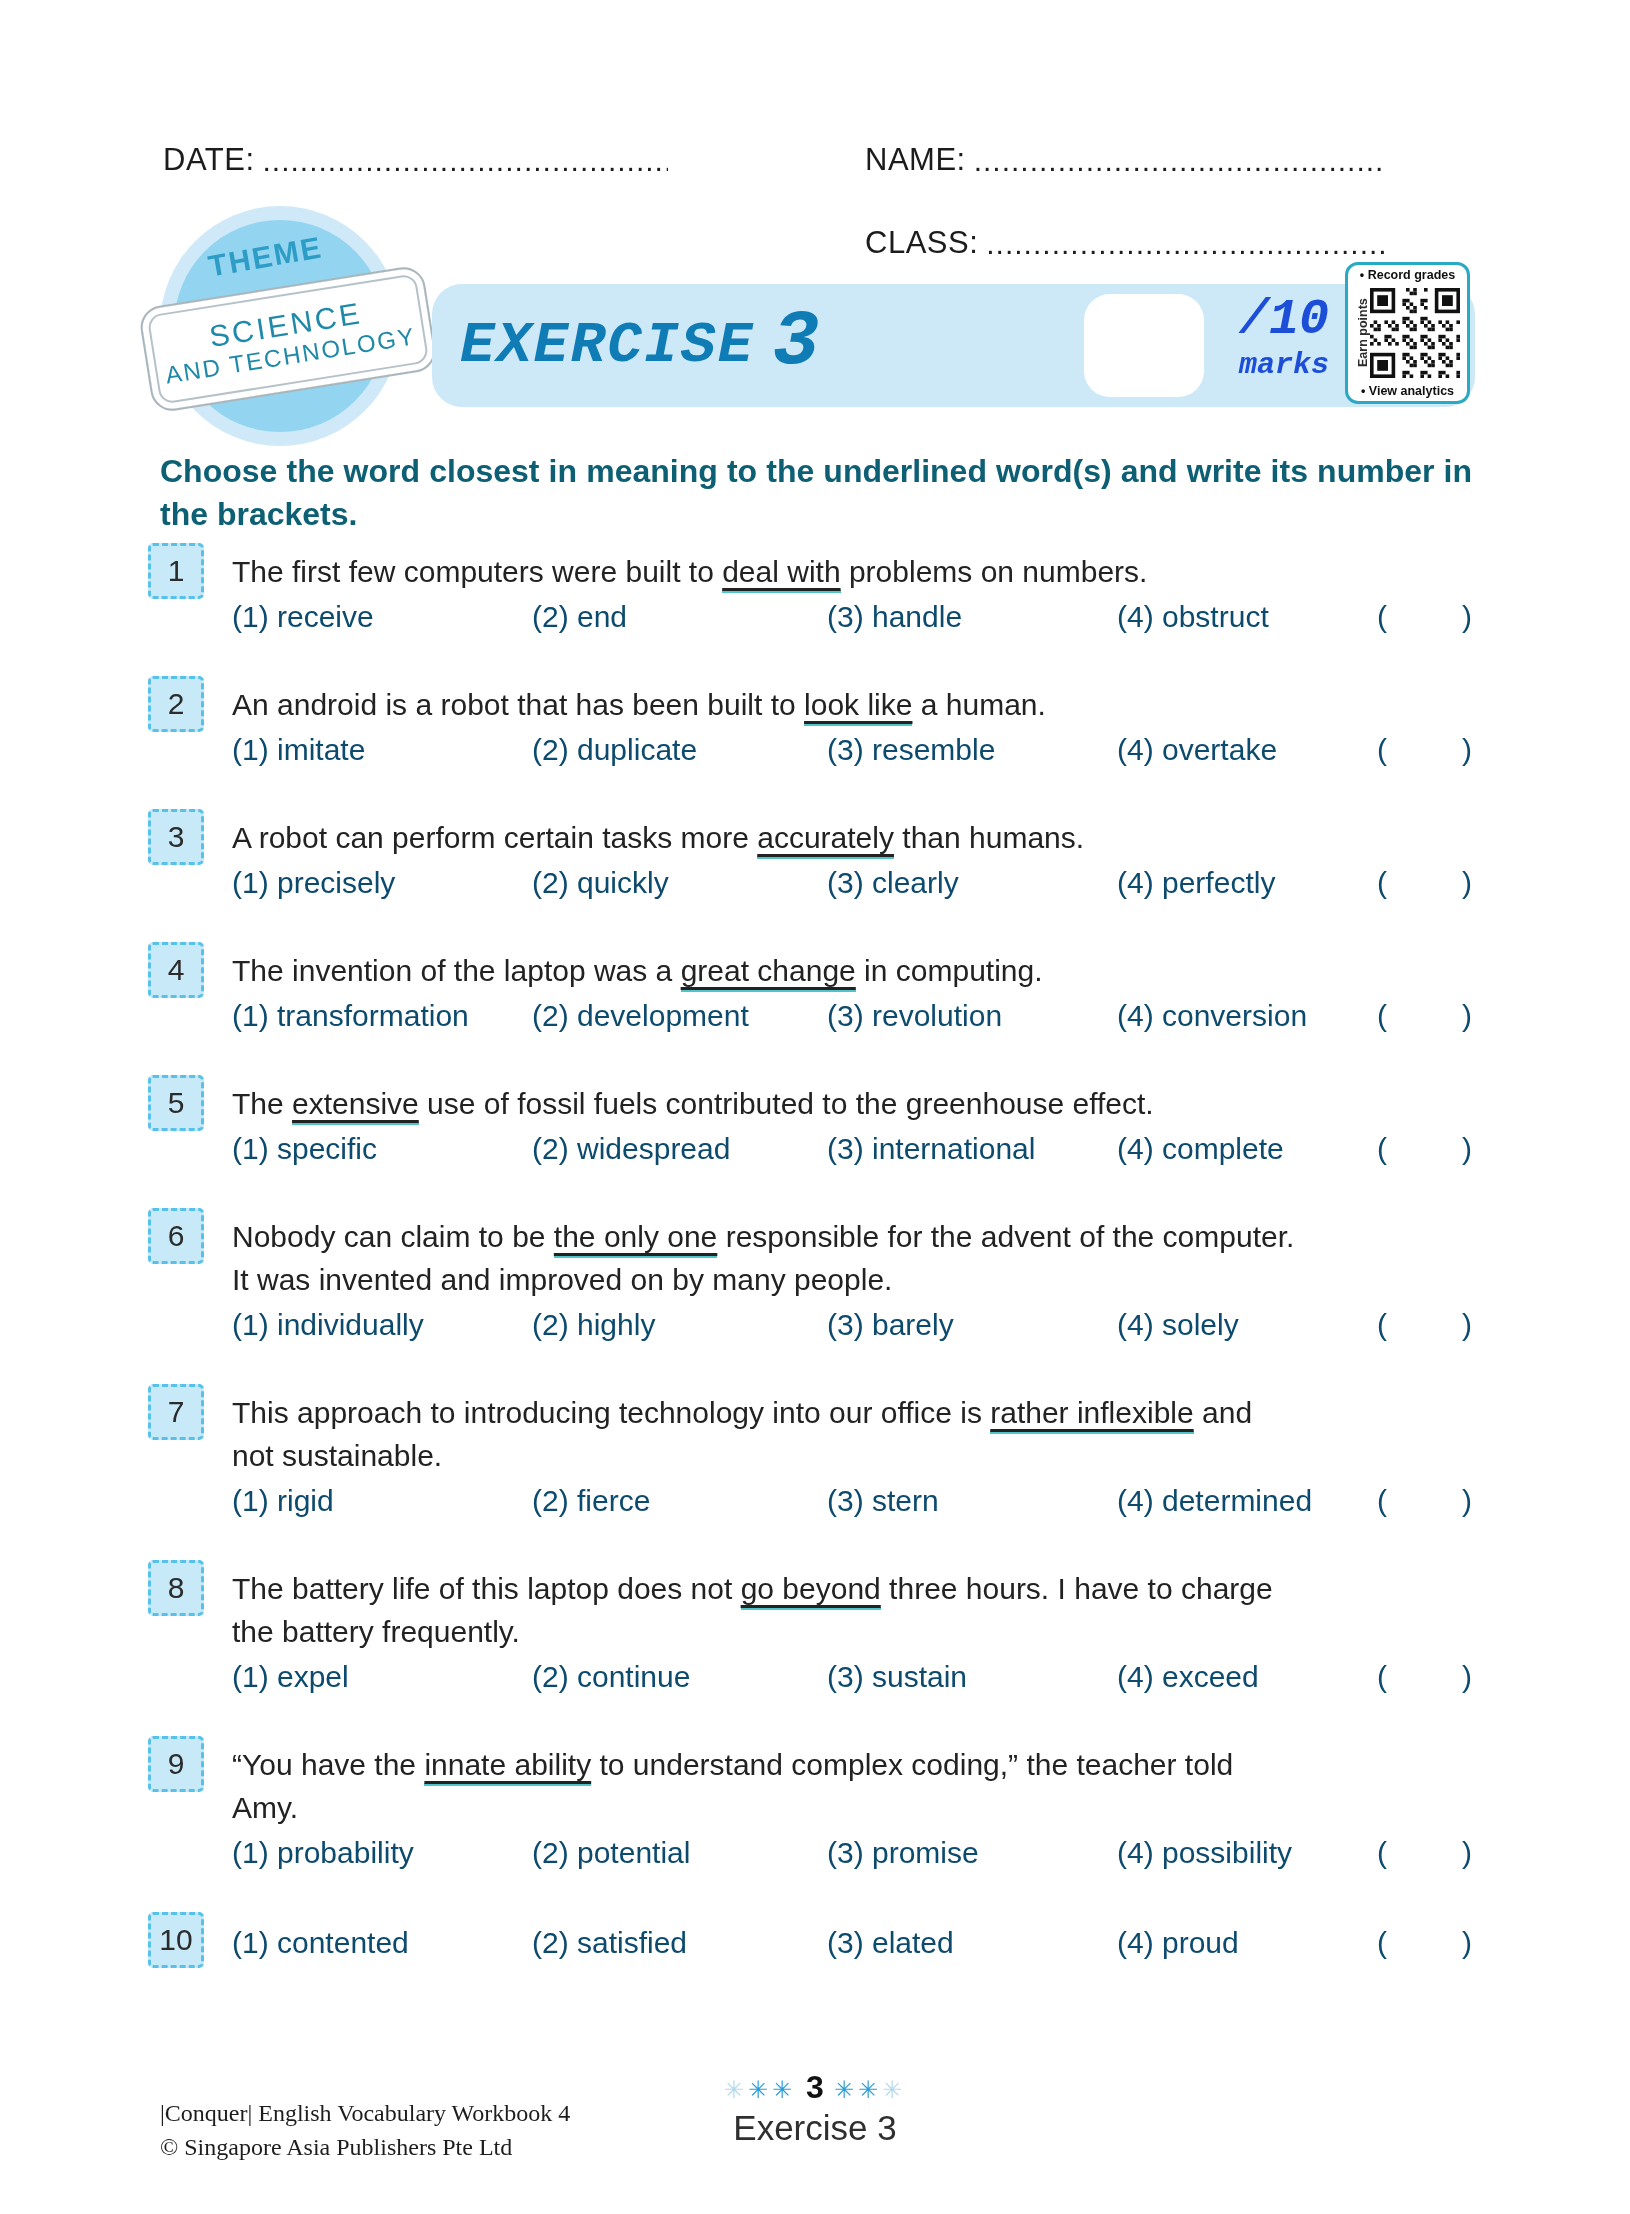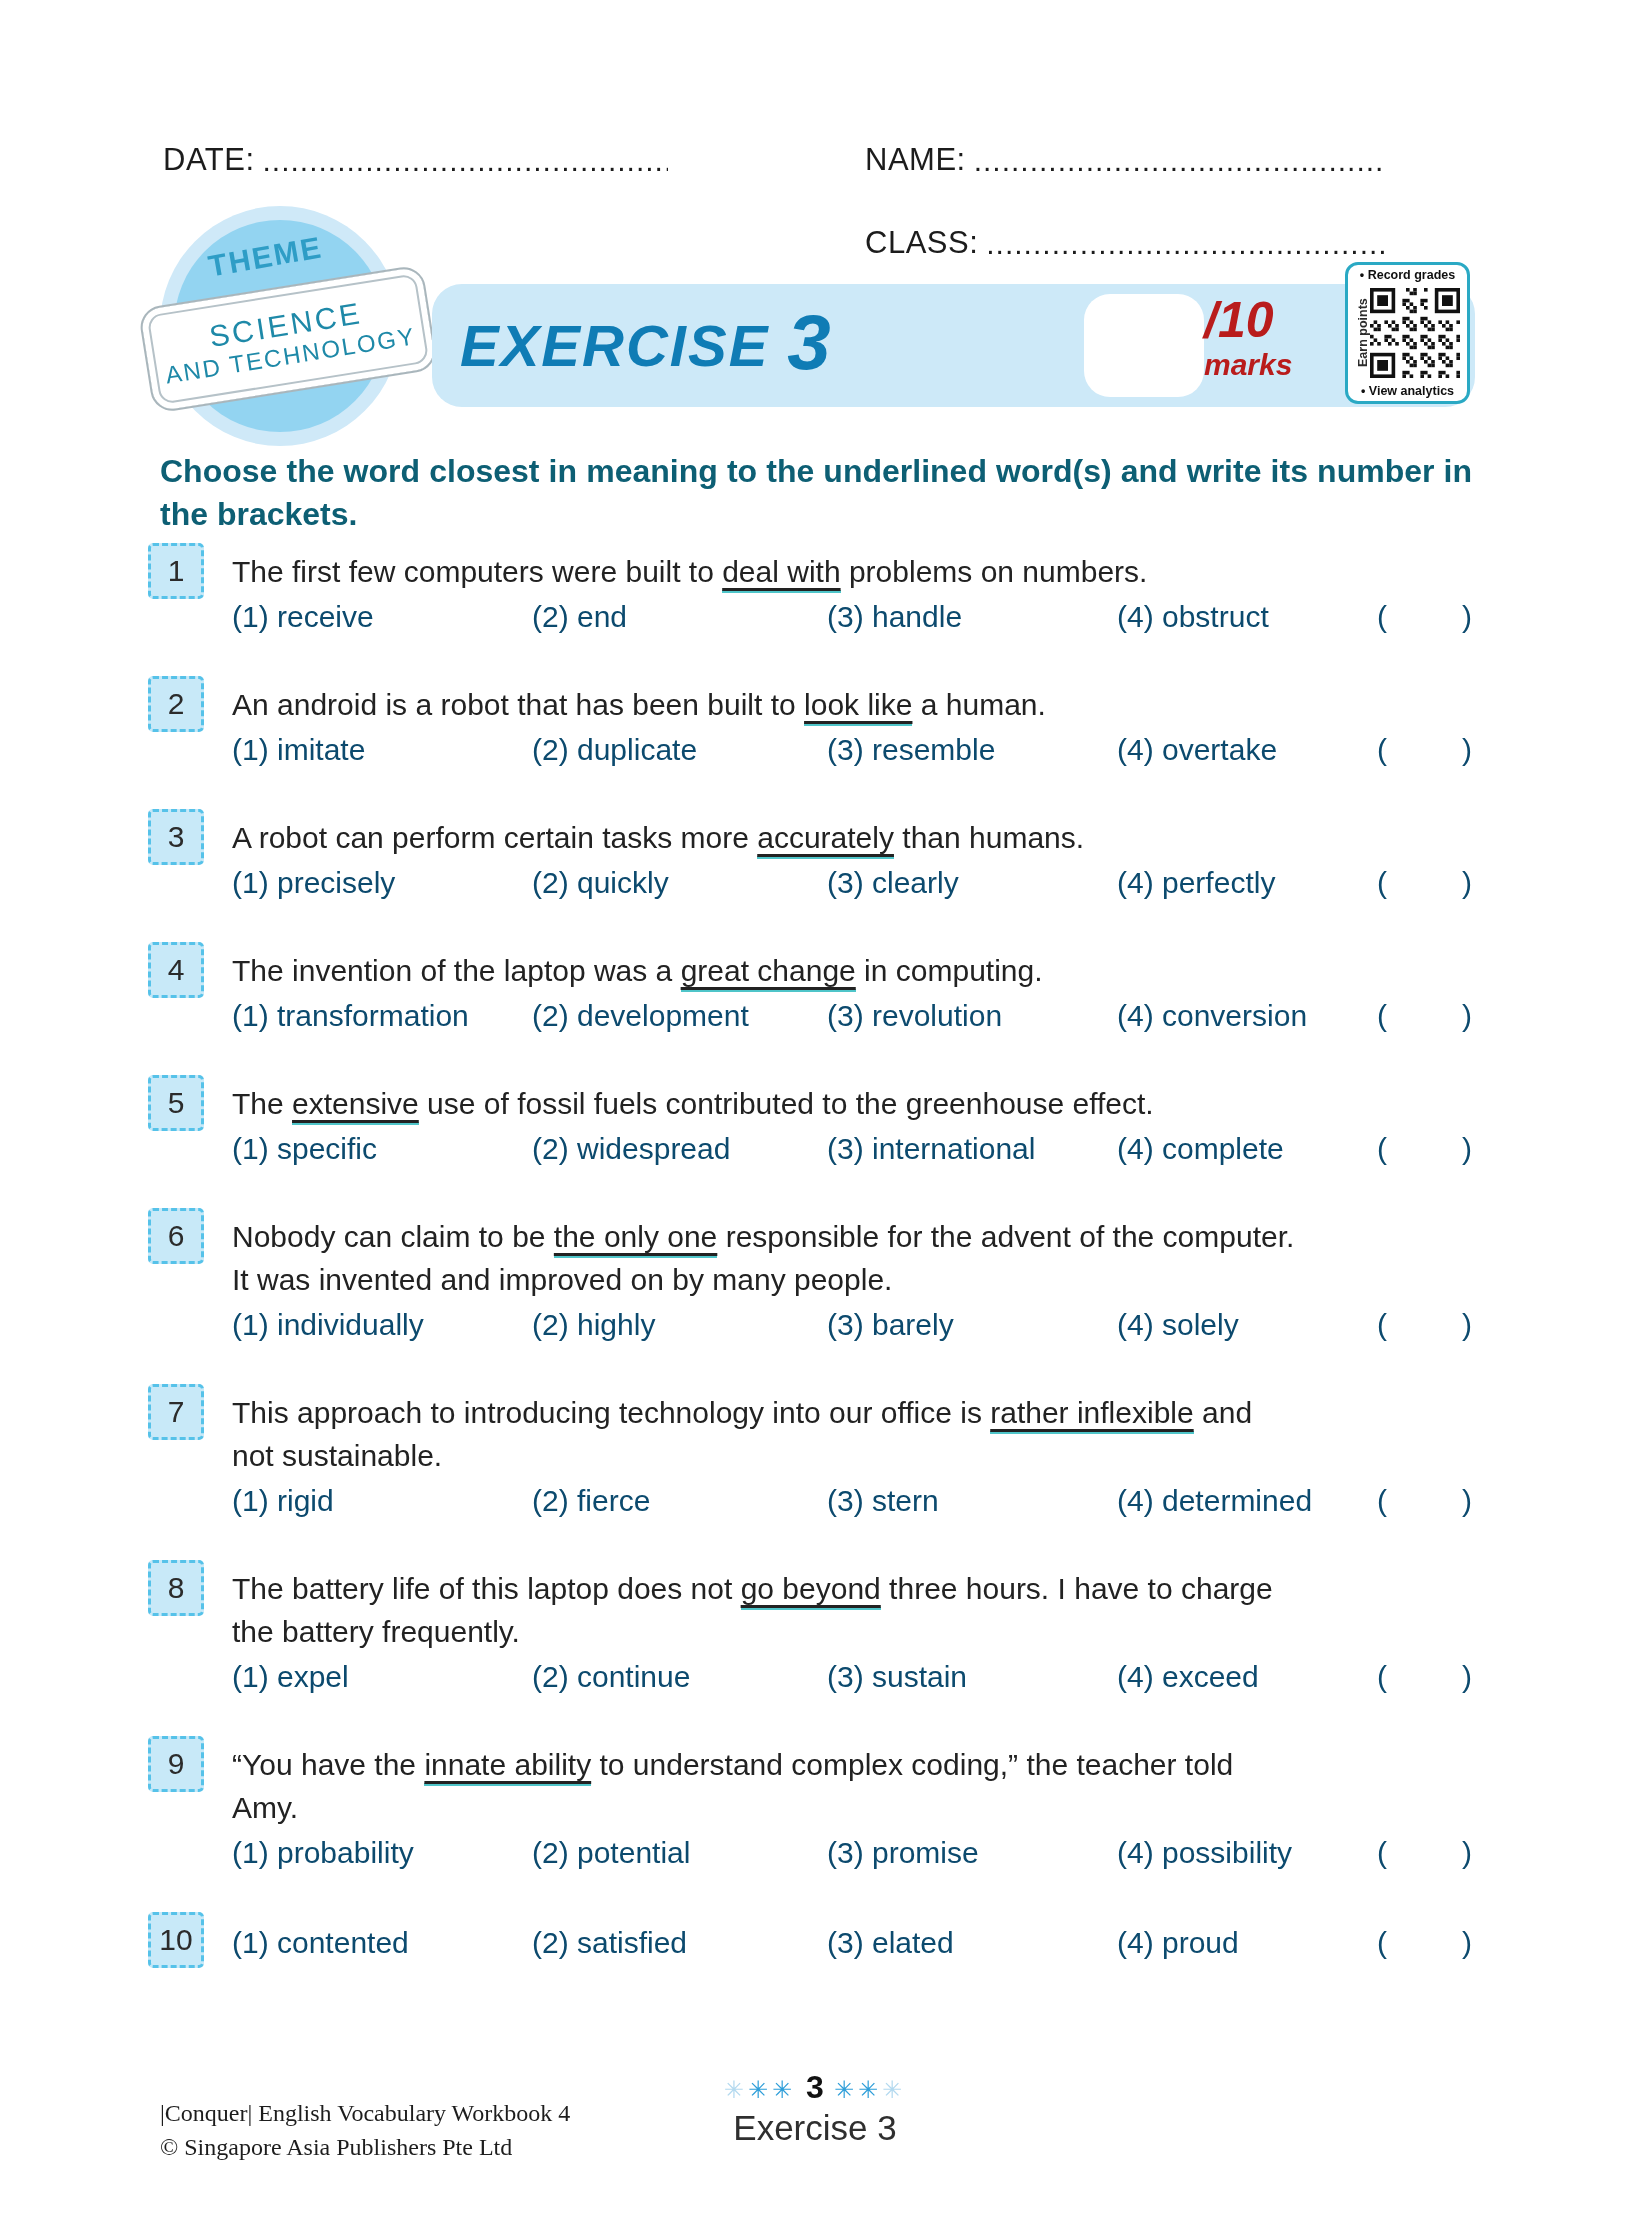--- a/index.html
+++ b/index.html
@@ -20,28 +20,28 @@
   .stamp-circle{ position:absolute; left:24px; top:20px; width:212px; height:212px; border-radius:50%; background:#93d4f1; }
   .stamp-theme { position:absolute; left:58px; top:40px; transform:rotate(-10deg); font-size:30px; font-weight:bold; letter-spacing:2px; color:#2e9dc6; }
   .stamp-plate { position:absolute; left:-6px; top:86px; width:288px; height:106px; transform:rotate(-9deg);
                  background:#ffffff; border-radius:22px; border:2px solid #a9b6bc;
                  box-shadow: inset 0 0 0 6px #ffffff, inset 0 0 0 8px #b6c2c8;
                  display:flex; flex-direction:column; align-items:center; justify-content:center; }
   .stamp-line1 { font-size:30px; color:#1e89a8; letter-spacing:3px; }
   .stamp-line2 { font-size:24px; color:#1e89a8; letter-spacing:2px; }
 
   
-  #banner { position:absolute; left:432px; top:284px; width:1043px; height:123px; background:#cde9f8; border-radius:30px; }
+  #banner { position:absolute; left:432px; top:284px; width:1043px; height:123px; background:#cde9f8; border-radius:30px;font-family:Liberation Mono, monospace; }
   #banner-title { position:absolute; left:28px; top:0; height:123px; display:flex; align-items:center; gap:18px;
                   font-style:italic; font-weight:bold; color:#0f7cb5; }
   .banner-word   { font-size:58px; letter-spacing:2px; }
   .banner-number { font-size:78px; line-height:78px; margin-top:-8px; }
   #score-box { position:absolute; left:652px; top:10px; width:120px; height:103px; background:#ffffff; border-radius:26px; }
-  #score-block { position:absolute; left:772px; top:8px; width:125px; text-align:left;
-                 font-style:italic; font-weight:bold; color:#b91c1c; }
+  #score-block { position:absolute; left:772px; top:8px; width:125px; text-align:right;
+                 font-style:italic; font-weight:bold; color:#1d4ed8; }
   .score-frac  { font-size:50px; line-height:56px; }
   .score-marks { font-size:30px; line-height:34px; }
 
   
   #qr-panel { position:absolute; left:1345px; top:262px; width:125px; height:142px; background:#ffffff;
               border:3px solid #2aa9c4; border-radius:13px; padding:3px 2px;
               display:flex; flex-direction:column; align-items:center; justify-content:space-between; }
   .qr-caption { font-size:12.5px; font-weight:bold; color:#101010; white-space:nowrap; }
   .qr-mid { display:flex; align-items:center; }
   .qr-side-label { writing-mode:vertical-rl; transform:rotate(180deg); font-size:12.5px; font-weight:bold; color:#2b2b2b; height:88px; text-align:center; }

